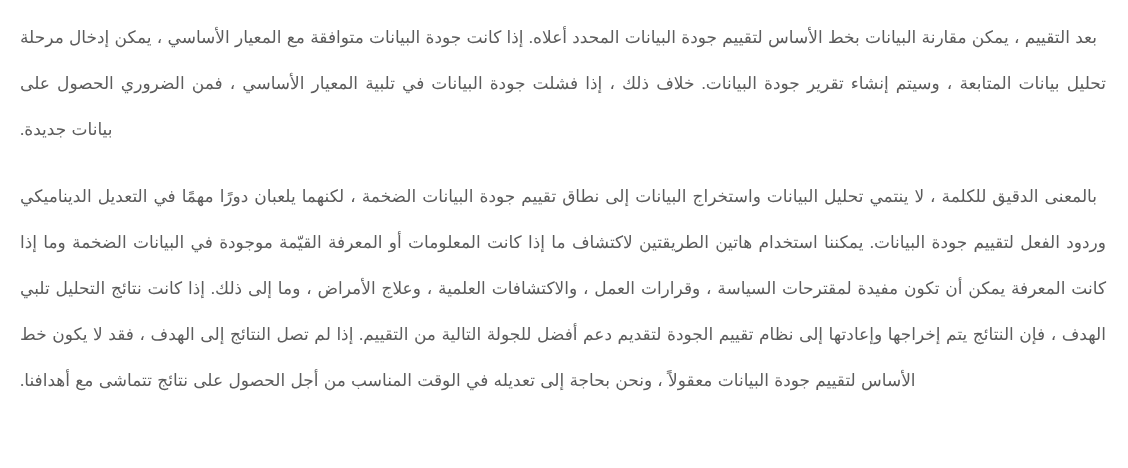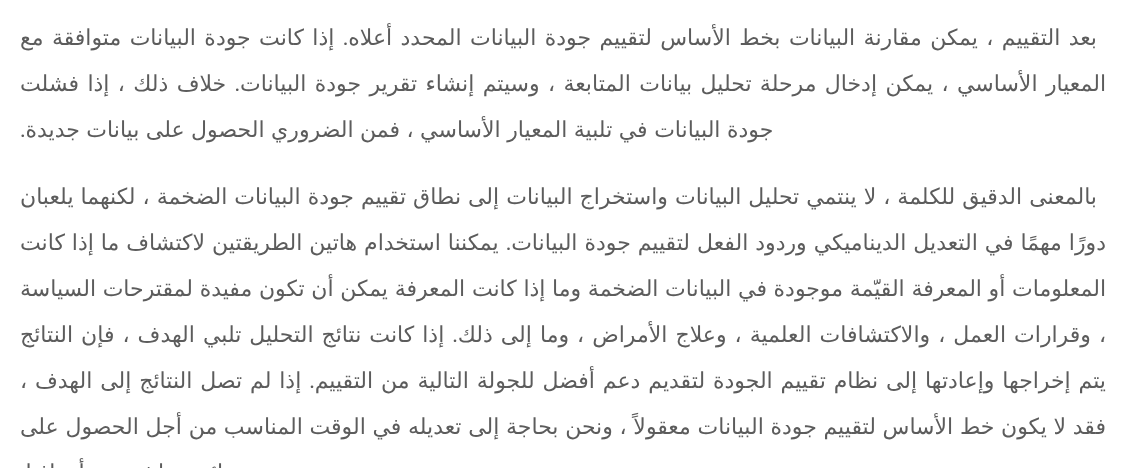--- a/index.html
+++ b/index.html
@@ -23,21 +23,21 @@
     height: 468px;
     padding: 15px 22px 0 20px;
     background: var(--bg);
   }
   p.arabic {
     direction: rtl;
     unicode-bidi: embed;
     text-align: justify;
     text-align-last: left;
     text-indent: 9px;
-    font-size: 22px;
+    font-size: 17px;
     line-height: 46px;
     color: var(--ink);
     margin: 0 0 21px 0;
     word-spacing: 1px;
   }
 </style>
 </head>
 <body>
 
 <div class="doc">

